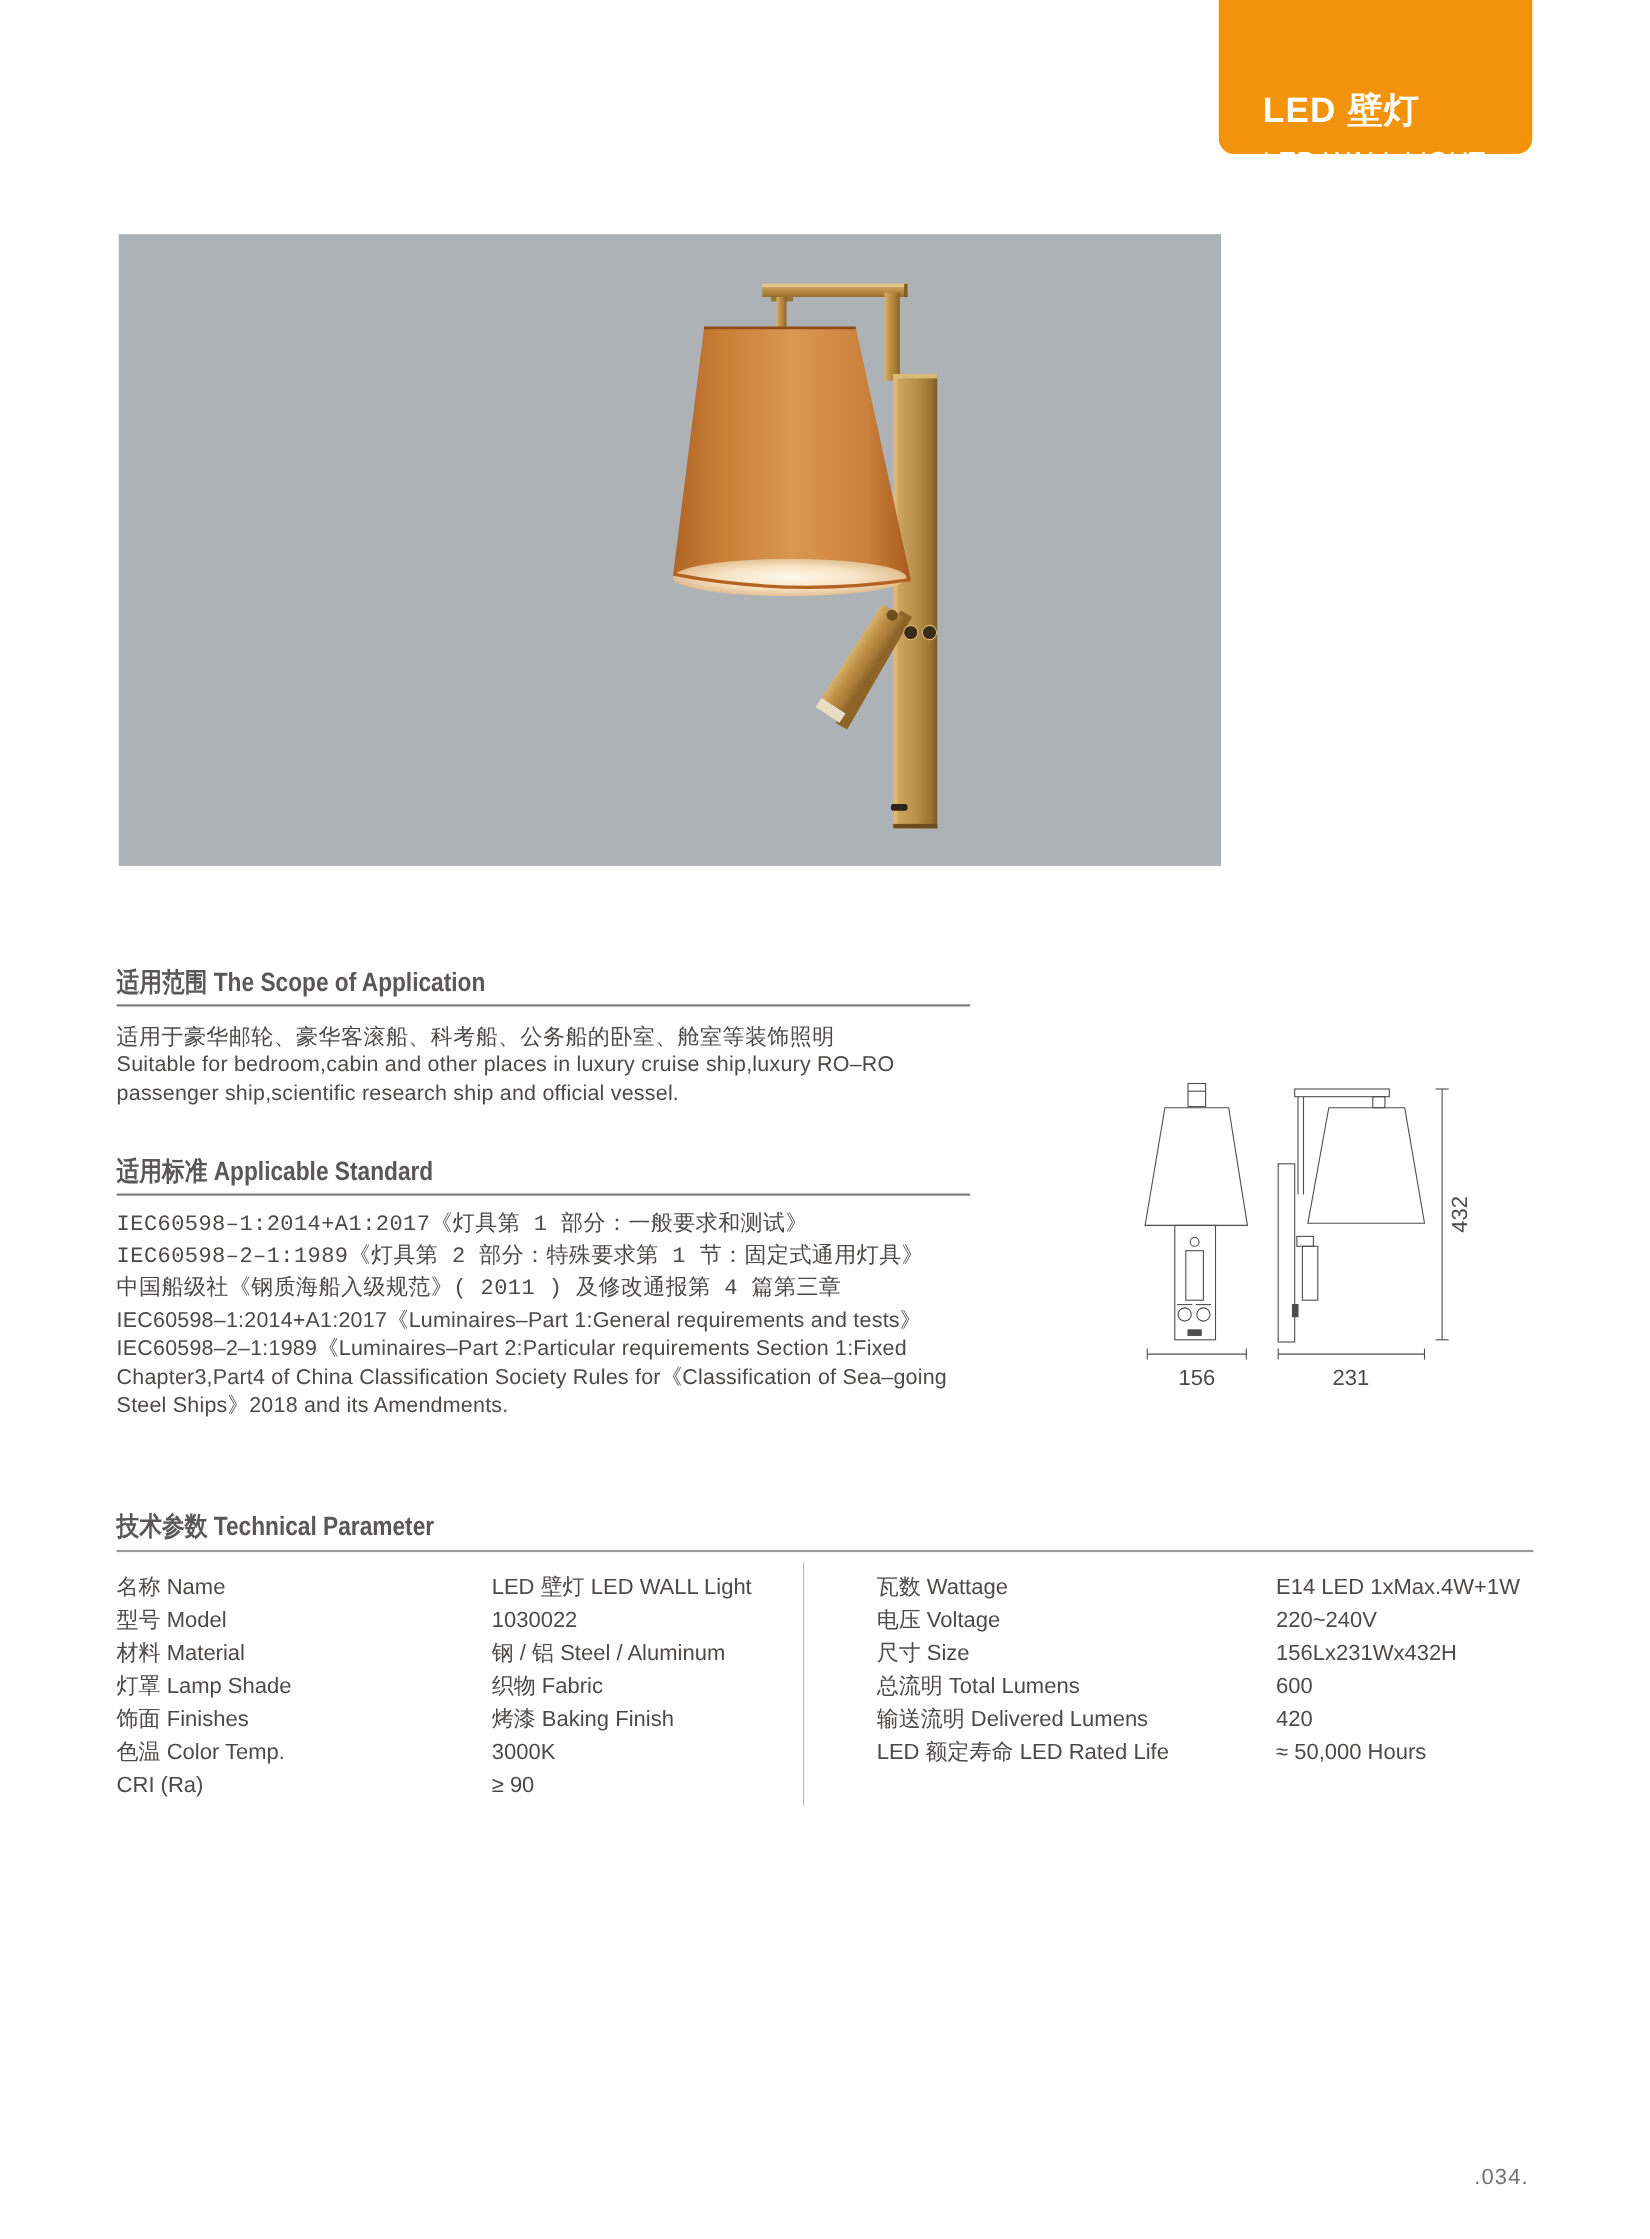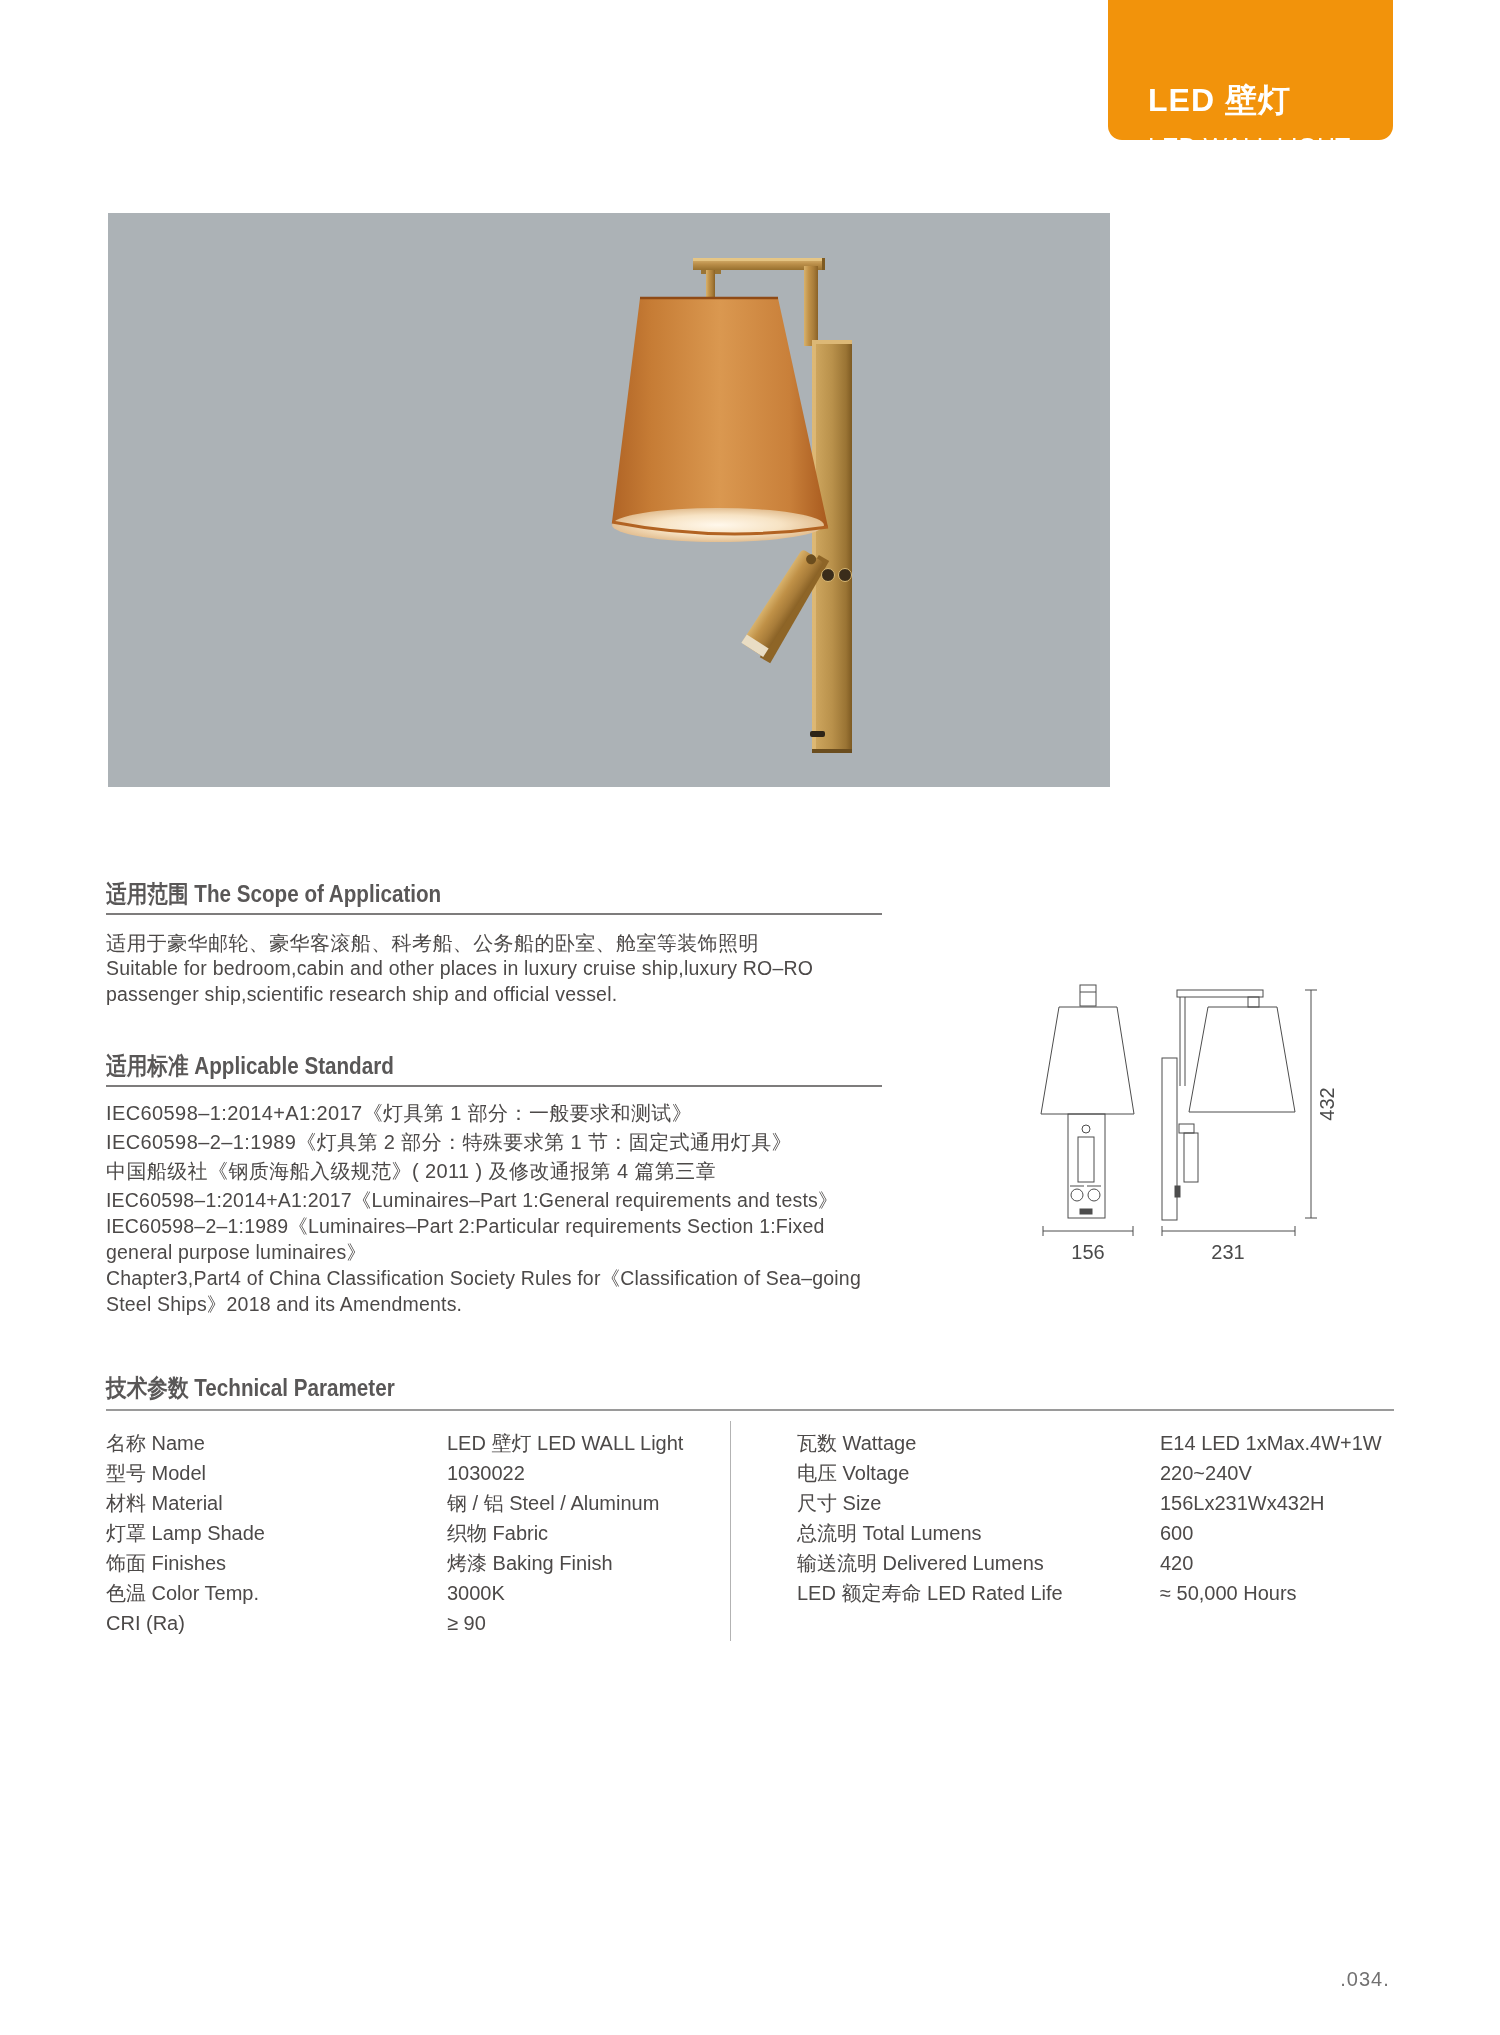--- a/index.html
+++ b/index.html
@@ -32,21 +32,21 @@
   .rule{height:2px;background:#7e7c7c;}
   .rule-scope{left:106px;top:913px;width:776px;}
   .rule-standard{left:106px;top:1085px;width:776px;}
   .rule-params{left:106px;top:1409px;width:1288px;background:#9a9a9a;}
 
   
   .cn-line{font-size:20px;line-height:29px;white-space:nowrap;letter-spacing:0.4px;}
   .en-line{font-size:19.5px;line-height:26px;white-space:nowrap;letter-spacing:0.2px;}
   .scope-cn{left:106px;top:929px;}
   .scope-en{left:106px;top:955px;}
-  .std-cn{left:106px;top:1099px;}
+  .std-cn{left:106px;top:1099px;font-family:Liberation Mono, monospace;}
   .std-en{left:106px;top:1187px;}
 
   
   .drawing{left:1000px;top:960px;width:360px;height:310px;}
   .drawing text{fill:#4a4a4a;font-family:"Liberation Sans","DejaVu Sans",sans-serif;font-size:20px;}
 
   
   .pcol{top:1428px;font-size:20px;}
   .pcol div{line-height:30px;height:30px;white-space:nowrap;}
   .pcol-a{left:106px;}
@@ -154,21 +154,20 @@
 <div class="abs sec-heading h-standard">适用标准 Applicable Standard</div>
 <div class="abs rule rule-standard"></div>
 <div class="abs std-cn">
   <div class="cn-line">IEC60598–1:2014+A1:2017《灯具第 1 部分：一般要求和测试》</div>
   <div class="cn-line">IEC60598–2–1:1989《灯具第 2 部分：特殊要求第 1 节：固定式通用灯具》</div>
   <div class="cn-line">中国船级社《钢质海船入级规范》( 2011 ) 及修改通报第 4 篇第三章</div>
 </div>
 <div class="abs std-en">
   <div class="en-line">IEC60598–1:2014+A1:2017《Luminaires–Part 1:General requirements and tests》</div>
   <div class="en-line">IEC60598–2–1:1989《Luminaires–Part 2:Particular requirements Section 1:Fixed</div>
-  <div class="en-line">general purpose luminaires》</div>
   <div class="en-line">Chapter3,Part4 of China Classification Society Rules for《Classification of Sea–going</div>
   <div class="en-line">Steel Ships》2018 and its Amendments.</div>
 </div>
 
 <svg class="abs drawing" viewBox="1000 960 360 310" role="img">
   <g stroke="#4d4d4d" stroke-width="1" fill="none">
 
     <g>
       <rect x="1080" y="985" width="16" height="21"></rect>
       <line x1="1080" y1="992" x2="1096" y2="992"></line>

